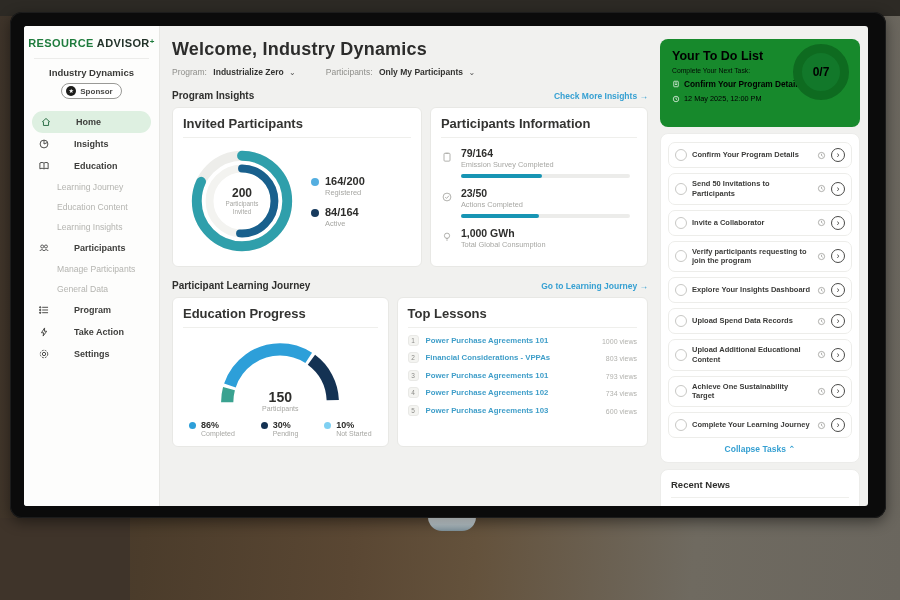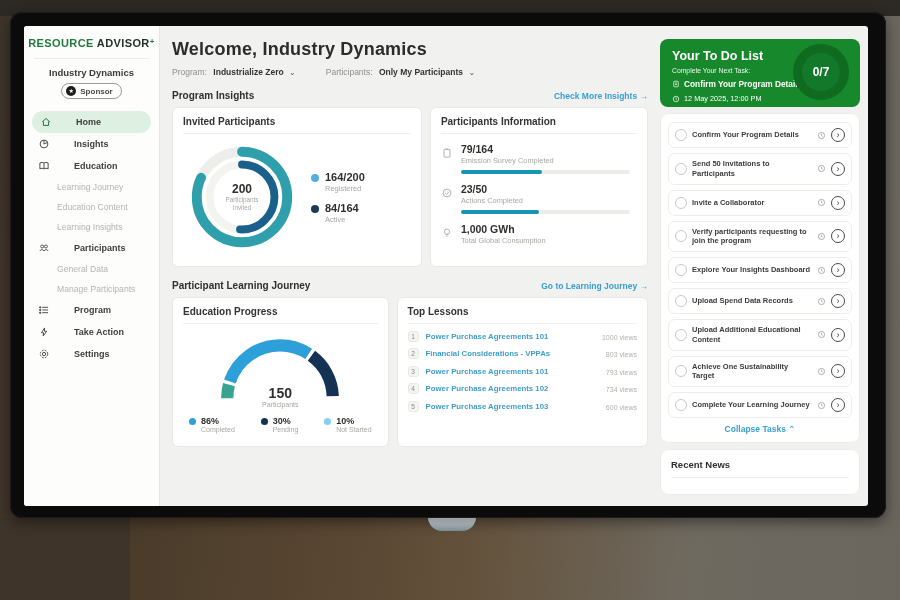--- a/index.html
+++ b/index.html
@@ -41,21 +41,21 @@
   .welcome { font-size:18px; font-weight:bold; color:#2c2c2b; letter-spacing:.2px; }
   .filters { display:flex; gap:30px; margin-top:7px; font-size:8.5px; align-items:center; }
   .flabel { color:#8f8f8b; }
   .fvalue { font-weight:bold; color:#333331; margin-left:4px; cursor:pointer; }
   .chev { color:#555; font-size:8px; margin-left:3px; }
   .secrow { display:flex; justify-content:space-between; align-items:center; margin-top:13px; }
   .sectitle { font-size:10px; font-weight:bold; color:#2f2f2d; }
   .seclink { font-size:8.5px; font-weight:bold; color:#36a0d2; cursor:pointer; }
   .cards { display:flex; gap:8px; margin-top:6px; }
   .card { background:#fff; border:1px solid #e8e8e5; border-radius:6px; padding:8px 10px; }
-  .ctitle { font-size:10px; font-weight:bold; color:#333331; border-bottom:1px solid #efefec; padding-bottom:6px; }
+  .ctitle { font-size:13px; font-weight:bold; color:#333331; border-bottom:1px solid #efefec; padding-bottom:6px; }
 
   .card-invited { flex:0 0 52.5%; height:160px; }
   .inv-body { display:flex; align-items:center; gap:10px; margin-top:4px; }
   .donut-wrap { position:relative; width:118px; height:118px; }
   .donut-center { position:absolute; inset:0; display:flex; flex-direction:column; align-items:center; justify-content:center; text-align:center; }
   .donut-center .v { font-size:12px; font-weight:bold; color:#2e2e2c; }
   .donut-center .l { font-size:6.3px; color:#a7a7a3; width:52px; line-height:1.3; }
   .lg-item { display:flex; gap:6px; margin:9px 0; align-items:flex-start; }
   .lg-dot { width:8px; height:8px; border-radius:50%; margin-top:3px; }
   .lg-v { font-size:11px; font-weight:bold; color:#2e2e2c; }
@@ -84,21 +84,21 @@
   .card-lessons { flex:1; height:150px; padding-bottom:4px; }
   .lesson { display:flex; align-items:center; gap:7px; padding:6.5px 0 0; }
   .rank { width:11px; height:11px; flex:0 0 11px; background:#f4f4f1; border:1px solid #e9e9e6; border-radius:3px;
     font-size:6.5px; color:#8b8b88; text-align:center; line-height:10px; }
   .ltitle { flex:1; font-size:7.8px; font-weight:bold; color:#3f9ec9; cursor:pointer; }
   .lviews { font-size:9.5px; font-weight:bold; color:#333331; white-space:nowrap; }
   .lviews span { font-size:7px; font-weight:normal; color:#b1b1ad; }
 
   
   .rightcol { width:212px; flex:0 0 212px; padding:13px 8px 0 4px; }
-  .todo-card { background:#17892c; border-radius:8px; color:#ffffff; padding:10px 12px; position:relative; height:68px; }
+  .todo-card { background:#17892c; border-radius:8px; color:#000000; padding:10px 12px; position:relative; height:88px; }
   .todo-title { font-size:12.5px; font-weight:bold; }
   .todo-sub { font-size:6.8px; margin-top:4px; opacity:.92; }
   .todo-task { font-size:8.3px; font-weight:bold; margin-top:5px; display:flex; align-items:center; gap:4px; }
   .todo-date { font-size:7.3px; margin-top:5px; display:flex; align-items:center; gap:4px; }
   .todo-card svg { width:8px; height:8px; }
   .ring { position:absolute; right:11px; top:5px; width:56px; height:56px; border:9px solid #0e6b20; border-radius:50%;
     display:flex; align-items:center; justify-content:center; font-size:12px; font-weight:bold; background:#12782a; }
 
   .tasks-card { background:#fff; border:1px solid #ececea; border-radius:8px; margin-top:6px; padding:8px 7px 2px; }
   .task { display:flex; align-items:center; gap:5px; border:1px solid #ededea; border-radius:7px; margin-bottom:5px; padding:5px 6px; background:#fff; cursor:pointer; }
@@ -166,24 +166,24 @@
       </div>
       <div class="mi">
         <svg viewBox="0 0 16 16" fill="none" stroke="currentColor" stroke-width="1.2">
               <circle cx="5.6" cy="6" r="2"></circle>
               <circle cx="10.6" cy="6" r="2"></circle>
               <path d="M2.4 12 C3.4 9.6 7 9.6 8 12 M8 12 C9 9.6 12.6 9.6 13.6 12"></path>
             </svg>
         <span>Participants</span>
       </div>
       <div class="mi sub">
+        <span>Manage Participants</span>
+      </div>
+      <div class="mi sub">
         <span>General Data</span>
-      </div>
-      <div class="mi sub">
-        <span>Manage Participants</span>
       </div>
       <div class="mi">
         <svg viewBox="0 0 16 16" fill="none" stroke="currentColor" stroke-width="1.3">
               <path d="M5.6 4.4 H13.4 M5.6 8 H13.4 M5.6 11.6 H13.4"></path>
               <circle cx="2.9" cy="4.4" r=".9" fill="currentColor"></circle>
               <circle cx="2.9" cy="8" r=".9" fill="currentColor"></circle>
               <circle cx="2.9" cy="11.6" r=".9" fill="currentColor"></circle>
             </svg>
         <span>Program</span>
       </div>

